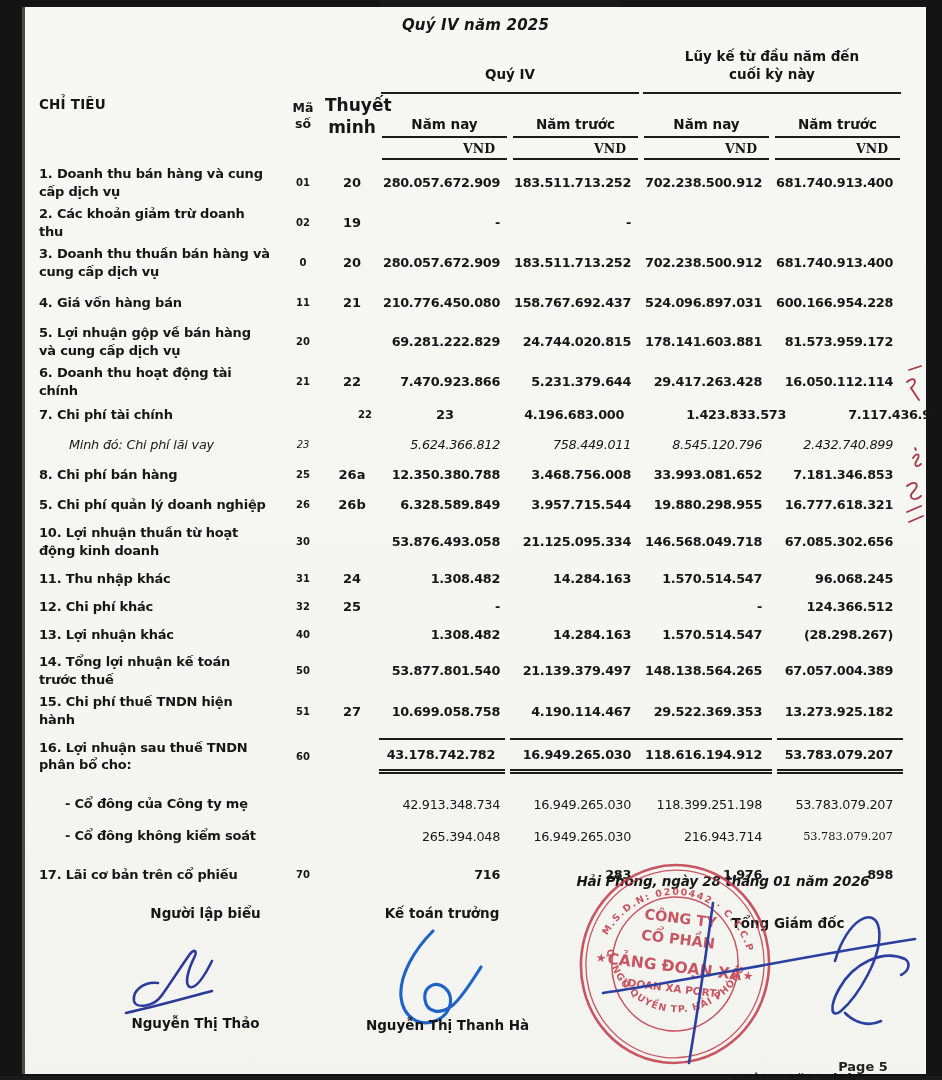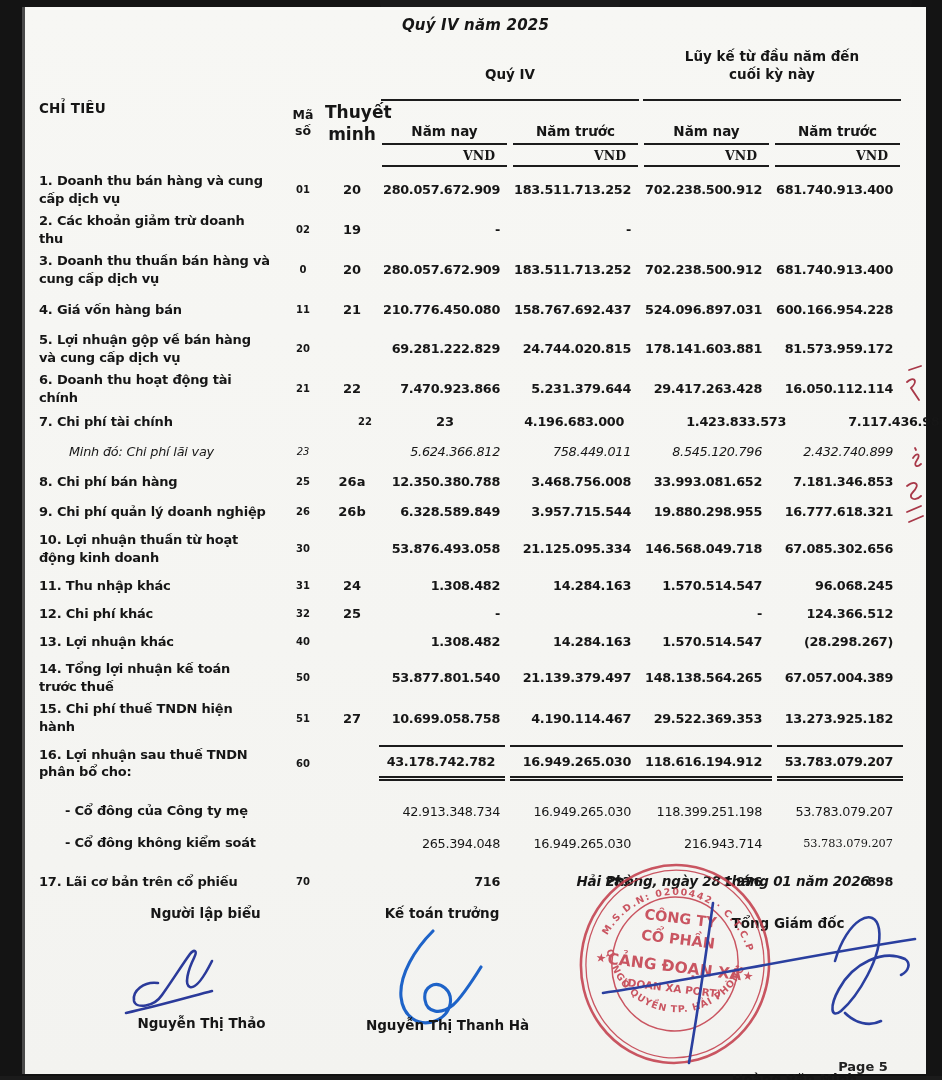--- a/index.html
+++ b/index.html
@@ -23,21 +23,21 @@
   }
 
   .title{margin:9px 0 0;text-align:center;font-size:15px;font-weight:bold;font-style:italic;letter-spacing:.2px;}
 
   
   .grid-cols{display:grid;grid-template-columns:232px 10px 44px 54px 131px 131px 131px 131px;padding-left:14px;}
   .thead{margin-top:14px;align-items:end;}
   .h-chitieu{grid-column:1;grid-row:1/4;align-self:center;font-weight:bold;font-size:13.5px;letter-spacing:.2px;}
   .h-ma{grid-column:3;grid-row:2;align-self:center;text-align:center;font-weight:bold;font-size:12.5px;line-height:1.3;}
   .h-tm{grid-column:4;grid-row:2;align-self:center;text-align:center;font-weight:bold;font-size:17px;line-height:1.3;}
-  .h-group{grid-row:1;border-bottom:2px solid #1c1c1c;text-align:center;font-weight:bold;font-size:13.5px;padding-bottom:16px;margin:0 2px;line-height:1.3;align-self:end;}
+  .h-group{grid-row:1;border-bottom:2px solid #1c1c1c;text-align:center;font-weight:bold;font-size:13.5px;padding-bottom:9px;margin:0 2px;line-height:1.3;align-self:end;}
   .h-g1{grid-column:5/7;}
   .h-g2{grid-column:7/9;}
   .h-col{grid-row:2;border-bottom:2px solid #1c1c1c;text-align:center;font-weight:bold;font-size:13.5px;padding:9px 0 4px;margin:0 3px;}
   .h-c1{grid-column:5;} .h-c2{grid-column:6;} .h-c3{grid-column:7;} .h-c4{grid-column:8;}
   .h-vnd{grid-row:3;text-align:right;font-family:"DejaVu Serif",serif;font-weight:bold;font-size:12.5px;padding:3px 12px 2px 0;border-bottom:2px solid #1c1c1c;margin:0 3px;}
 
   .tr{align-items:center;min-height:28px;}
   .tr .label{font-weight:bold;font-size:13px;line-height:1.35;letter-spacing:-.2px;}
   .tr .ma{grid-column:3;text-align:center;font-weight:bold;font-size:10px;}
   .tr .tm{grid-column:4;text-align:center;font-weight:bold;font-size:13px;}
@@ -56,21 +56,21 @@
   .r17{margin-top:7px;min-height:32px;}
 
   
   .abs{position:absolute;}
   .date-line{left:548px;top:866px;width:300px;font-size:13.5px;font-weight:bold;font-style:italic;text-align:center;letter-spacing:-.2px;}
   .sig-title{font-size:13.5px;font-weight:bold;text-align:center;}
   .st1{left:88px;top:898px;width:185px;}
   .st2{left:342px;top:898px;width:150px;}
   .st3{left:688px;top:908px;width:150px;}
   .sig-name{font-size:13.5px;font-weight:bold;text-align:center;}
-  .sn1{left:74px;top:1008px;width:205px;}
+  .sn1{left:68px;top:1008px;width:205px;}
   .sn2{left:325px;top:1010px;width:195px;}
   .sn3{left:672px;top:1064px;width:195px;}
   .page-num{left:798px;top:1052px;width:80px;font-size:13px;font-weight:bold;color:#222;text-align:center;}
   svg{display:block;}
 </style>
 </head>
 <body>
 
 <div class="edge edge-left"></div>
 <div class="edge edge-top"></div>
@@ -178,21 +178,21 @@
     <div class="grid-cols tr" style="min-height:30px;">
       <div class="label">8. Chi phí bán hàng</div>
       <div class="ma">25</div>
       <div class="tm">26a</div>
       <div class="num">12.350.380.788</div>
       <div class="num">3.468.756.008</div>
       <div class="num">33.993.081.652</div>
       <div class="num">7.181.346.853</div>
     </div>
     <div class="grid-cols tr" style="min-height:30px;">
-      <div class="label">9. Chi phí quản lý doanh nghiệp</div>
+      <div class="label">5. Chi phí quản lý doanh nghiệp</div>
       <div class="ma">26</div>
       <div class="tm">26b</div>
       <div class="num">6.328.589.849</div>
       <div class="num">3.957.715.544</div>
       <div class="num">19.880.298.955</div>
       <div class="num">16.777.618.321</div>
     </div>
     <div class="grid-cols tr h2">
       <div class="label">10. Lợi nhuận thuần từ hoạt động kinh doanh</div>
       <div class="ma">30</div>

